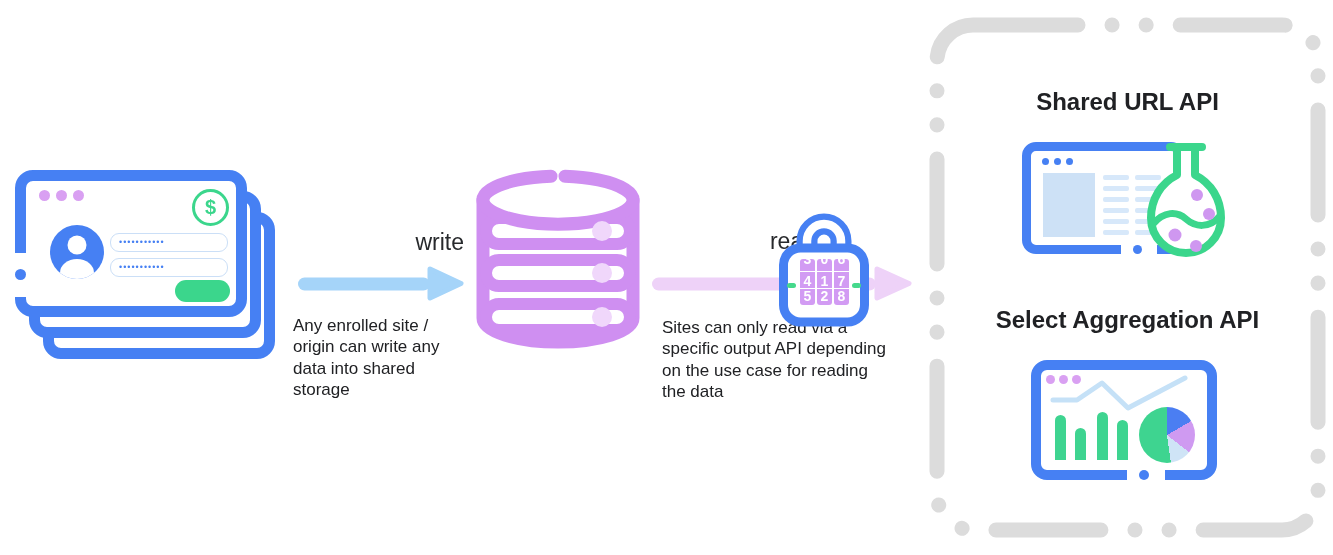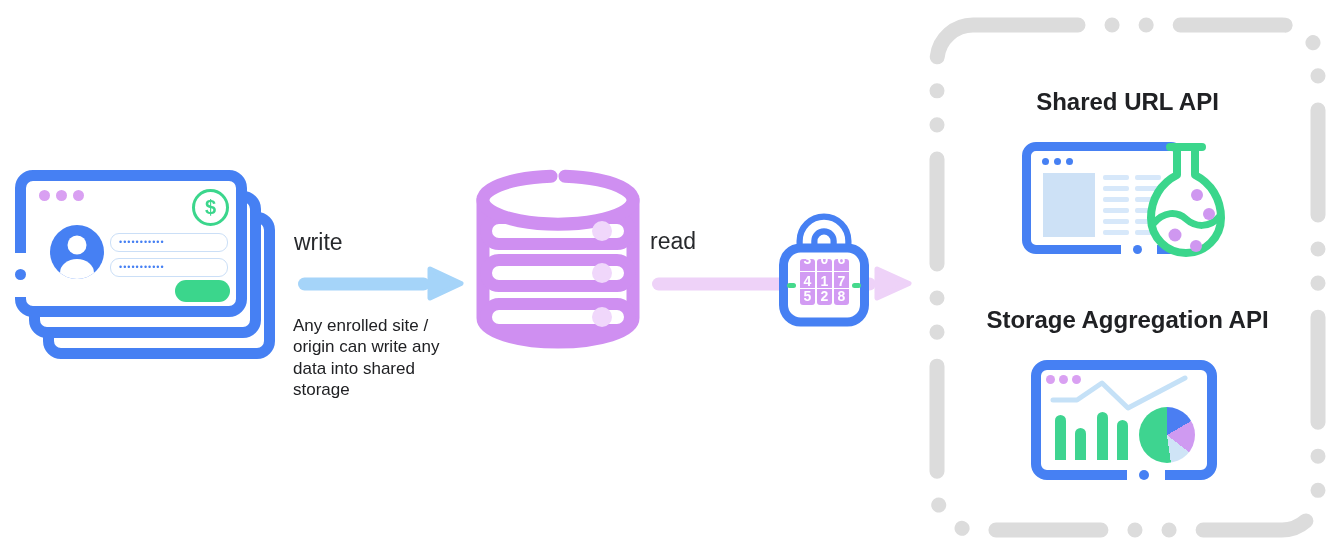--- a/index.html
+++ b/index.html
@@ -20,21 +20,21 @@
   .avatar{position:absolute;left:24px;top:44px;width:54px;height:54px;border-radius:50%;
           background:#4680f3;overflow:hidden;}
   .notch-mask{position:absolute;left:-11px;top:72px;width:11px;height:44px;background:#fff;}
   .notch-dot{position:absolute;left:-11px;top:88px;width:11px;height:11px;border-radius:50%;background:#4680f3;}
   .field{position:absolute;left:84px;width:118px;height:19px;background:#fff;border:1.5px solid #cbdff7;
          border-radius:9px;box-sizing:border-box;color:#4680f3;font-size:9px;letter-spacing:1px;
          line-height:16px;padding-left:8px;overflow:hidden;}
   .login-btn{position:absolute;left:149px;top:99px;width:55px;height:22px;border-radius:11px;background:#3bd68c;}
 
   
-  .flow-label{position:absolute;font-size:23px;color:#27292c;text-align:left;}
+  .flow-label{position:absolute;font-size:23px;color:#27292c;text-align:right;}
   .caption{position:absolute;font-size:17px;line-height:1.25;color:#202124;}
   .big-title{position:absolute;font-size:24px;font-weight:700;color:#202124;text-align:center;}
 
   
   .lock{position:absolute;left:778px;top:199px;width:92px;height:128px;z-index:5;}
   .rotor{position:absolute;top:60px;width:15px;height:46px;background:#d29bf3;border-radius:3px;
          overflow:hidden;color:#fff;font-weight:700;font-size:14px;text-align:center;}
   .rotor .part{display:block;height:12px;overflow:hidden;}
   .rotor .part i{display:block;font-style:normal;line-height:14px;}
   .rotor .part.top i{margin-top:-7px;}
@@ -148,20 +148,21 @@
         </span>
       <span class="mid">7</span>
       <span class="part">
           <i>8</i>
         </span>
     </div>
     <span class="lock-dash" style="left:9px"></span>
     <span class="lock-dash" style="right:9px"></span>
   </div>
 
+  <div class="caption" style="left:662px;top:317px;width:228px">Sites can only read via a specific output API depending on the use case for reading the data</div>
 
   <div class="output-box">
     <svg class="abs" style="left:0;top:0" width="399" height="523" viewBox="0 0 399 523">
       <rect x="9" y="9" width="381" height="505" rx="36" fill="none" stroke="#dcdcdc" stroke-width="15" stroke-linecap="round" stroke-dasharray="105 34 0.1 34 0.1 34"></rect>
     </svg>
 
     <div class="api-title" style="top:72px">Shared URL API</div>
     <div class="sel-icon">
       <div class="browser" style="left:0;top:4px;width:163px;height:112px">
         <span class="b-dot" style="left:11px"></span>
@@ -189,21 +190,21 @@
         <path d="M37 9 v28 C21 45 11 61 11 80 a35 35 0 0 0 70 0 C81 61 71 45 55 37 V9" fill="#fff" stroke="#3bd68c" stroke-width="8" stroke-linejoin="round" stroke-linecap="round"></path>
         <path d="M30 9 h32" stroke="#3bd68c" stroke-width="8" stroke-linecap="round"></path>
         <path d="M13 86 C24 73 37 73 46 81 C55 89 69 91 80 78" fill="none" stroke="#3bd68c" stroke-width="7" stroke-linecap="round"></path>
         <circle cx="57" cy="57" r="6" fill="#cf97f0"></circle>
         <circle cx="69" cy="76" r="6" fill="#cf97f0"></circle>
         <circle cx="35" cy="97" r="6.5" fill="#cf97f0"></circle>
         <circle cx="56" cy="108" r="6" fill="#cf97f0"></circle>
       </svg>
     </div>
 
-    <div class="api-title" style="top:290px">Storage Aggregation API</div>
+    <div class="api-title" style="top:290px">Select Aggregation API</div>
     <div class="agg-icon">
       <span class="agg-dot" style="left:5px"></span>
       <span class="agg-dot" style="left:18px"></span>
       <span class="agg-dot" style="left:31px"></span>
       <svg class="abs" style="left:0;top:0" width="166" height="100" viewBox="0 0 166 100">
         <polyline points="12,30 36,30 61,13 87,38 144,8" fill="none" stroke="#c5e1f7" stroke-width="5" stroke-linecap="round" stroke-linejoin="round"></polyline>
       </svg>
       <div>
         <span class="bar" style="left:14px;top:45px;height:45px"></span>
         <span class="bar" style="left:34px;top:58px;height:32px"></span>

